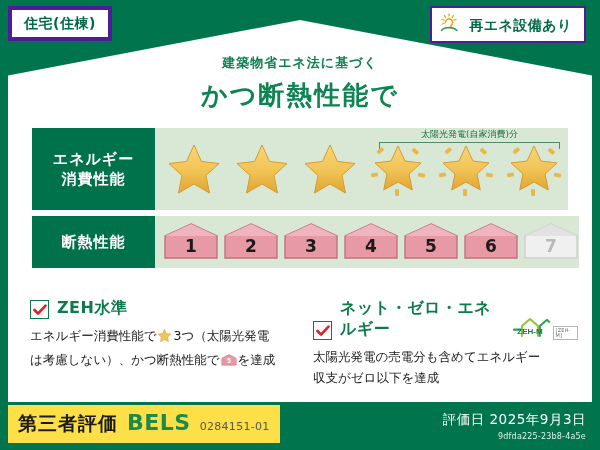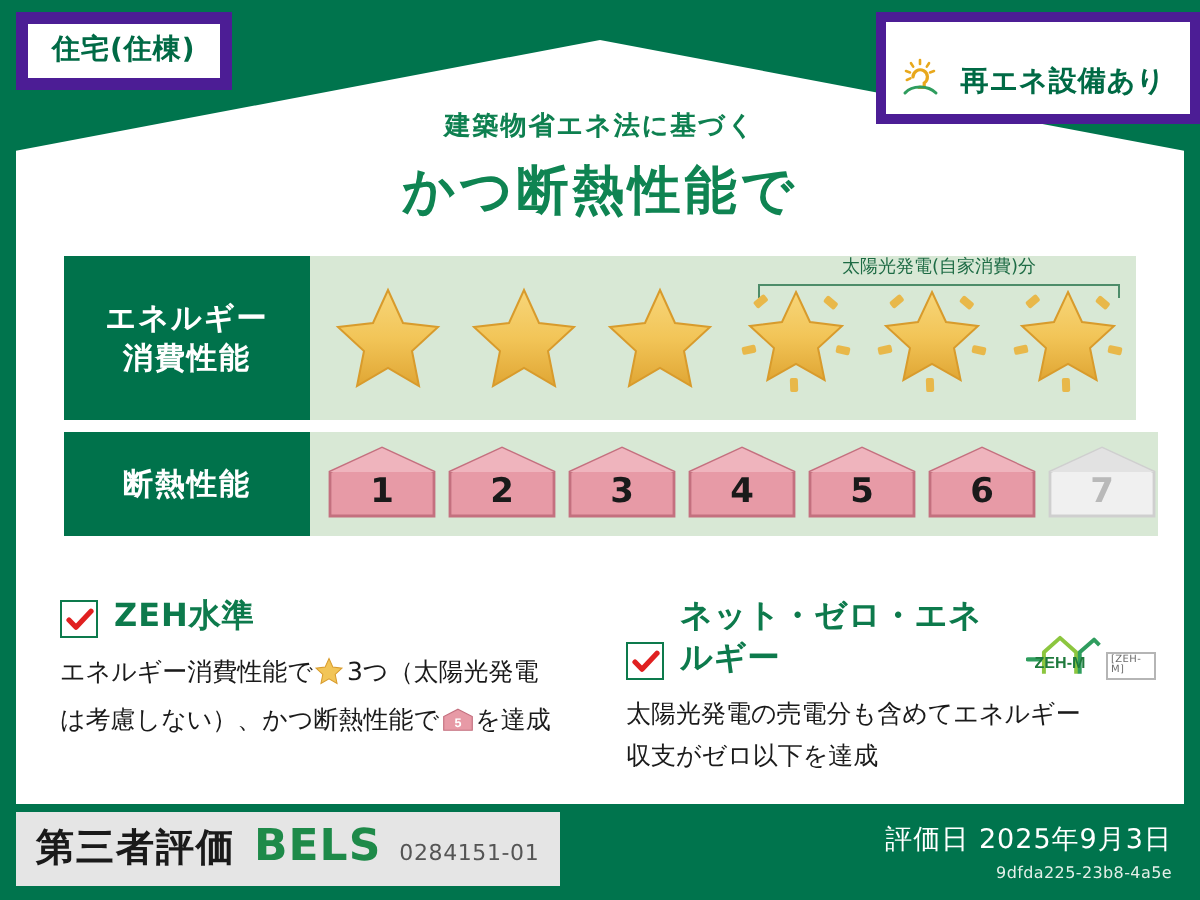--- a/index.html
+++ b/index.html
@@ -16,31 +16,31 @@
   .house-card {
     position: absolute;
     left: 8px; top: 20px; right: 8px; bottom: 48px;
     background: #ffffff;
     clip-path: polygon(0% 14.5%, 50% 0%, 100% 14.5%, 100% 100%, 0% 100%);
   }
 
   
   .type-tag {
     position: absolute; left: 8px; top: 6px;
-    background: #ffffff; border: 6px solid #4c1d95;
+    background: #ffffff; border: 4px solid #4c1d95;
     padding: 6px 12px 7px 12px;
     font-size: 14px; font-weight: bold; color: #006a45;
     letter-spacing: 0.5px; line-height: 1;
   }
 
   
   .renew-badge {
-    position: absolute; right: 0; top: 6px;
-    background: #ffffff; border: 5px solid #4c1d95;
-    padding: 18px 12px 5px 8px;
+    position: absolute; right: 14px; top: 6px;
+    background: #ffffff; border: 2px solid #4c1d95;
+    padding: 5px 12px 5px 8px;
     display: flex; align-items: center; gap: 7px;
     line-height: 1;
   }
   .renew-badge .txt {
     font-size: 14px; font-weight: bold; color: #006a45; letter-spacing: .5px;
   }
 
   
   .title-wrap {
     position: absolute; left: 0; right: 0; top: 54px;
@@ -128,21 +128,21 @@
   .chk svg { display:block; }
 
   .zehm-logo { display: flex; align-items: flex-end; gap: 2px; }
   .zehm-logo .cap { font-size: 5px; color: #6b6b6b; letter-spacing: .2px;
                     border:1px solid #b5b5b5; padding:1px 2px; line-height:1; }
 
   
   .footer { position: absolute; left: 0; right: 0; bottom: 0; height: 48px; }
   .bels-box {
     position: absolute; left: 8px; bottom: 7px;
-    background: #e5e5e5; padding: 5px 10px 6px 10px;
+    background: #fde047; padding: 5px 10px 6px 10px;
     display: flex; align-items: baseline; gap: 9px;
   }
   .bels-jp { font-size: 19px; font-weight: bold; color: #1a1a1a; letter-spacing: 1px; }
   .bels-en { font-size: 22px; font-weight: bold; color: #1e8a49; letter-spacing: .5px; }
   .bels-no { font-size: 11px; color: #555555; letter-spacing: .3px; }
 
   .eval { position: absolute; right: 14px; bottom: 9px; text-align: right; color:#fff; }
   .eval-date { font-size: 13.5px; letter-spacing: .5px; }
   .eval-hash { font-size: 8px; letter-spacing: .2px; margin-top: 3px; color:#e4efe9; }
 </style>

